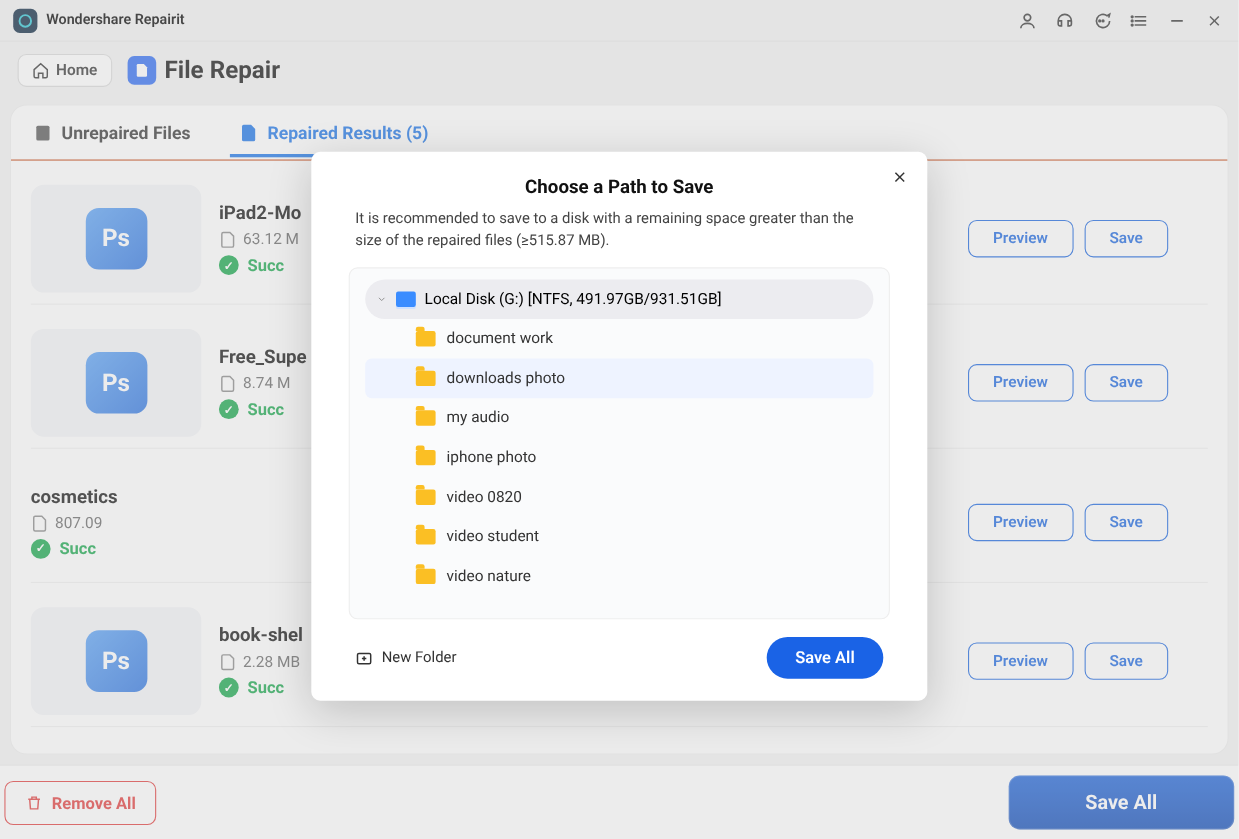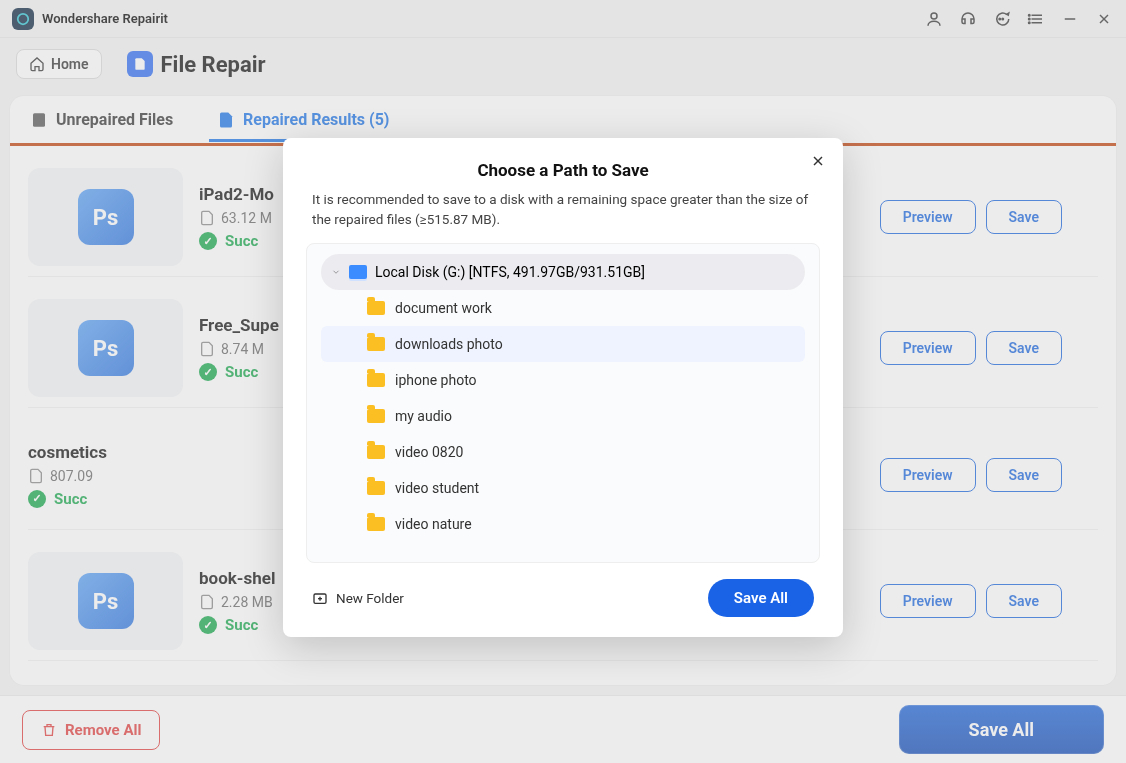--- a/index.html
+++ b/index.html
@@ -8,55 +8,55 @@
   
   .titlebar { height: 38px; background: #f3f3f3; display: flex; align-items: center; padding: 0 12px; border-bottom: 1px solid #e6e6e6; }
   .titlebar .logo { width: 22px; height: 22px; border-radius: 6px; background: #0a2540; display: flex; align-items: center; justify-content: center; }
   .titlebar .logo svg { width: 14px; height: 14px; }
   .titlebar .title { margin-left: 8px; font-size: 13px; font-weight: 600; color: #000000; }
   .titlebar .spacer { flex: 1; }
   .titlebar .winicons { display: flex; gap: 14px; align-items: center; }
   .titlebar .winicons .wicon { width: 20px; height: 20px; display: flex; align-items: center; justify-content: center; color: #333; cursor: pointer; }
 
   
-  .header { height: 52px; background: #f3f3f3; display: flex; align-items: center; padding: 0 16px; gap: 25px; }
+  .header { height: 52px; background: #f3f3f3; display: flex; align-items: center; padding: 0 16px; gap: 14px; }
   .home-btn { border: 1px solid #d9d9d9; border-radius: 8px; padding: 6px 12px; display: flex; align-items: center; gap: 6px; font-size: 14px; background: #fff; cursor: pointer; font-weight:600; color:#333;}
   .crumb { display: flex; align-items: center; gap: 8px; }
   .crumb .cicon { width: 26px; height: 26px; border-radius: 6px; background: #2f6cf3; display: flex; align-items: center; justify-content: center; color: #fff; font-size:14px;}
   .crumb .ctext { font-size: 22px; font-weight: 700; color: #111; }
 
   
   .card { position: absolute; left: 10px; right: 10px; top: 96px; bottom: 78px; background: #fff; border-radius: 14px; box-shadow: 0 0 0 1px rgba(0,0,0,0.02); overflow: hidden; }
-  .tabbar { display: flex; border-bottom: 3px solid #c2410c; padding: 0 12px; height: 50px; align-items: center; gap: 28px; }
+  .tabbar { display: flex; border-bottom: 1px solid #c2410c; padding: 0 12px; height: 50px; align-items: center; gap: 28px; }
   .tab { display: flex; align-items: center; gap: 8px; font-size: 16px; font-weight: 700; color: #333; cursor: pointer; padding: 6px 8px; }
   .tab.active { color: #1a73e8; border-bottom: 3px solid #1a73e8; border-radius:0; padding-bottom:10px; padding-top:13px; }
 
   .filelist { padding: 12px 18px; display: flex; flex-direction: column; gap: 12px; height: calc(100% - 50px); overflow-y: auto; }
   .row { display: flex; align-items: stretch; gap: 16px; min-height: 110px; border-bottom: 1px solid #f0f0f0; padding: 10px 0; }
   .thumb { width: 155px; height: 98px; border-radius: 12px; background: #f3f4f7; display: flex; align-items: center; justify-content: center; flex-shrink:0; }
   .thumb .badge { width: 56px; height: 56px; border-radius: 12px; display: flex; align-items: center; justify-content: center; color: #fff; font-size: 22px; font-weight: 700; }
   .thumb .ps { background: linear-gradient(135deg,#5aa2f6,#2d74e0); }
   .thumb .ai { background: linear-gradient(135deg,#f7a25a,#e86e2a); }
   .rowmain { flex: 1; display: flex; flex-direction: column; justify-content: center; gap: 6px; overflow:hidden; }
   .fname { font-size: 17px; font-weight: 700; color: #111; }
   .fmeta { display: flex; align-items: center; gap: 30px; color: #666; font-size: 14px; }
   .fmeta .mitem { display: flex; align-items: center; gap: 6px; }
   .fstatus { display: flex; align-items: center; gap: 8px; color: #14a64a; font-size: 15px; font-weight: 700; }
   .fstatus .checkcirc { width: 18px; height: 18px; border-radius: 50%; background: #14a64a; display: flex; align-items: center; justify-content: center; color: #fff; font-size: 11px; }
   .rowactions { display: flex; align-items: center; gap: 10px; padding-right:36px;}
   .btn { border: 1.5px solid #1a66e0; color: #1a66e0; background: #fff; border-radius: 8px; padding: 8px 22px; font-size: 14px; font-weight: 600; cursor: pointer; }
 
   
-  .footer { position: absolute; left: 0; right: 0; bottom: 0; height: 68px; background: #fff; display: flex; align-items: center; padding: 0 22px; justify-content: space-between; border-top:1px solid #e8e8e8;}
+  .footer { position: absolute; left: 0; right: 0; bottom: 0; height: 68px; background: #fff; display: flex; align-items: center; padding: 0 4px; justify-content: space-between; border-top:1px solid #e8e8e8;}
   .remove-btn { border: 1.5px solid #e23b3b; color: #e23b3b; background: #fff; border-radius: 8px; padding: 10px 18px; font-size: 15px; font-weight: 700; display: flex; align-items: center; gap: 8px; cursor: pointer; }
   .saveall-big { background: linear-gradient(180deg,#1d63d8,#0f4bb8); color: #fff; font-size: 18px; font-weight: 700; border: none; border-radius: 10px; padding: 14px 70px; cursor: pointer; box-shadow: inset 0 0 0 1px rgba(255,255,255,.15); }
 
   
   .overlay { position: absolute; inset: 0; background: rgba(200,200,200,0.35); display: flex; align-items: flex-start; justify-content: center; }
-  .modal { margin-top: 138px; width: 560px; background: #fff; border-radius: 8px; box-shadow: 0 10px 40px rgba(0,0,0,.18); position: relative; padding: 18px 5px 20px; }
+  .modal { margin-top: 138px; width: 560px; background: #fff; border-radius: 8px; box-shadow: 0 10px 40px rgba(0,0,0,.18); position: relative; padding: 18px 16px 20px; }
   .modal .close { position: absolute; top: 12px; right: 14px; width: 22px; height: 22px; cursor: pointer; color: #333; font-size: 20px; display:flex; align-items:center; justify-content:center;}
   .modal h2 { text-align: center; font-size: 17px; font-weight: 700; color: #111; margin-top: 4px; }
   .modal .desc { padding: 10px 24px 14px; font-size: 13.5px; color: #444; line-height: 1.45; }
   .tree { margin: 0 18px; padding: 10px 14px 14px; border: 1px solid #eee; border-radius: 8px; max-height: 320px; overflow-y: auto; background: #fafbfc; position:relative;}
   .tree::-webkit-scrollbar { width:6px; }
   .tree::-webkit-scrollbar-thumb { background:#c7c7c7; border-radius:3px; }
   .disk { margin: 0 0 6px; }
   .diskrow { display: flex; align-items: center; gap: 8px; padding: 10px 10px; border-radius: 18px; font-size: 14px; cursor: pointer; }
   .diskrow.root { background: #ececf0; }
   .chev { width: 10px; height: 10px; color: #888; }
@@ -299,25 +299,25 @@
             <div class="folder-item">
               <div class="fico"></div>
               <span>document work</span>
             </div>
             <div class="folder-item selected">
               <div class="fico"></div>
               <span>downloads photo</span>
             </div>
             <div class="folder-item">
               <div class="fico"></div>
+              <span>my audio</span>
+            </div>
+            <div class="folder-item">
+              <div class="fico"></div>
               <span>iphone photo</span>
-            </div>
-            <div class="folder-item">
-              <div class="fico"></div>
-              <span>my audio</span>
             </div>
             <div class="folder-item">
               <div class="fico"></div>
               <span>video 0820</span>
             </div>
             <div class="folder-item">
               <div class="fico"></div>
               <span>video student</span>
             </div>
             <div class="folder-item">

